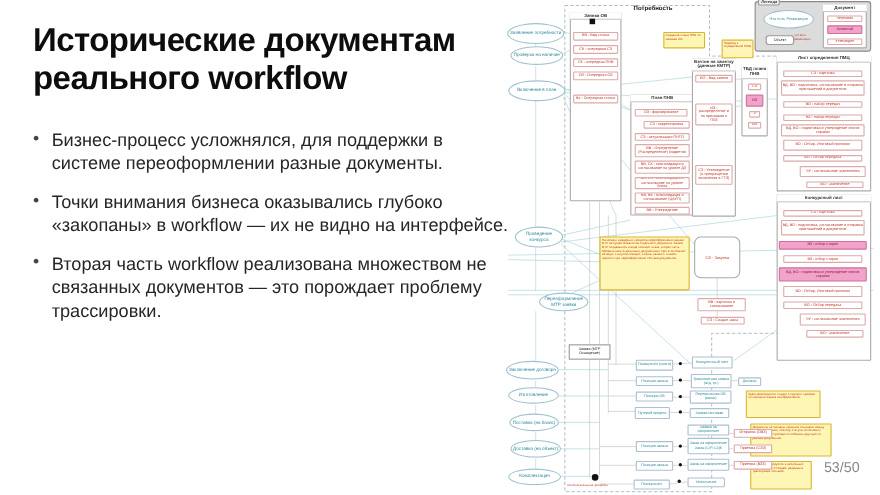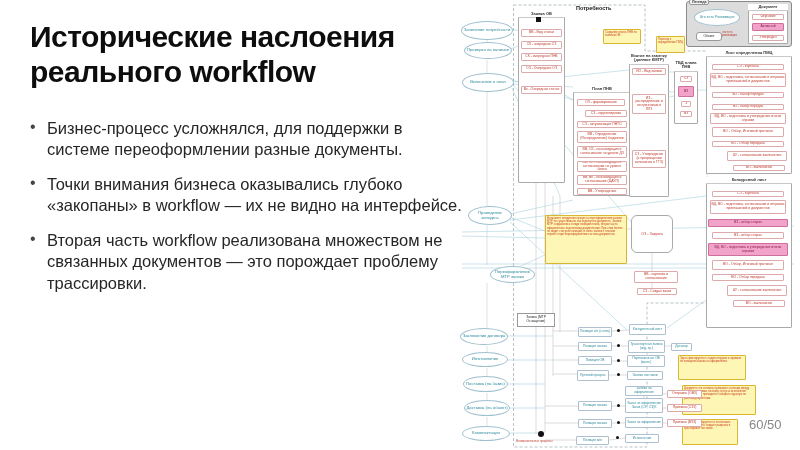--- a/index.html
+++ b/index.html
@@ -42,38 +42,38 @@
   .legend-tab{font-size:3.6px;font-weight:bold;color:#333;background:#f2f2f2;
               border:1px solid #999;border-radius:2px;padding:0 2px;}
   .dot{background:#111;border-radius:50%;}
   .sq{background:#111;}
   .redcap{color:#c0392b;font-size:2.8px;line-height:1.1;}
   svg.wires{position:absolute;left:0;top:0;pointer-events:none;}
 </style>
 </head>
 <body>
 
-<div class="abs slide-title">Исторические наслоения реального workflow</div>
+<div class="abs slide-title">Исторические документам реального workflow</div>
 
 <div class="abs bullets">
   <div class="bullet">
     <span class="mark">•</span>
     <span class="btxt">Бизнес-процесс усложнялся, для поддержки в системе переоформлении разные документы.</span>
   </div>
   <div class="bullet">
     <span class="mark">•</span>
     <span class="btxt">Точки внимания бизнеса оказывались глубоко «закопаны» в workflow — их не видно на интерфейсе.</span>
   </div>
   <div class="bullet">
     <span class="mark">•</span>
     <span class="btxt">Вторая часть workflow реализована множеством не связанных документов — это порождает проблему трассировки.</span>
   </div>
 </div>
 
-<div class="abs page-num">60/50</div>
+<div class="abs page-num">53/50</div>
 
 <svg class="wires" width="800" height="450" viewBox="0 0 800 450">
   <g stroke="#9aa8ae" stroke-width="0.7" fill="none" stroke-dasharray="3,2">
     <path d="M513.5,5 H645 V51 H707 V303 H647 V447 H513.5 Z"></path>
   </g>
   <g stroke="#bcd0d8" stroke-width="0.6" fill="none">
     <path d="M487,40 V52"></path>
       <path d="M487,60 V73"></path>
       <path d="M487,92 V206"></path>
     <path d="M487,225 V265"></path>

